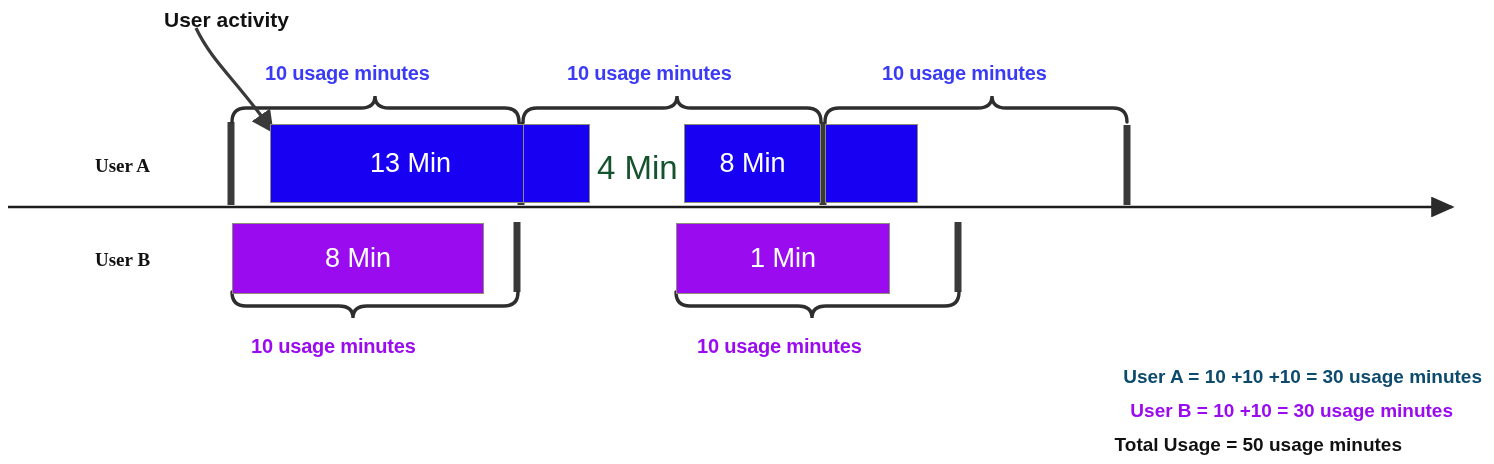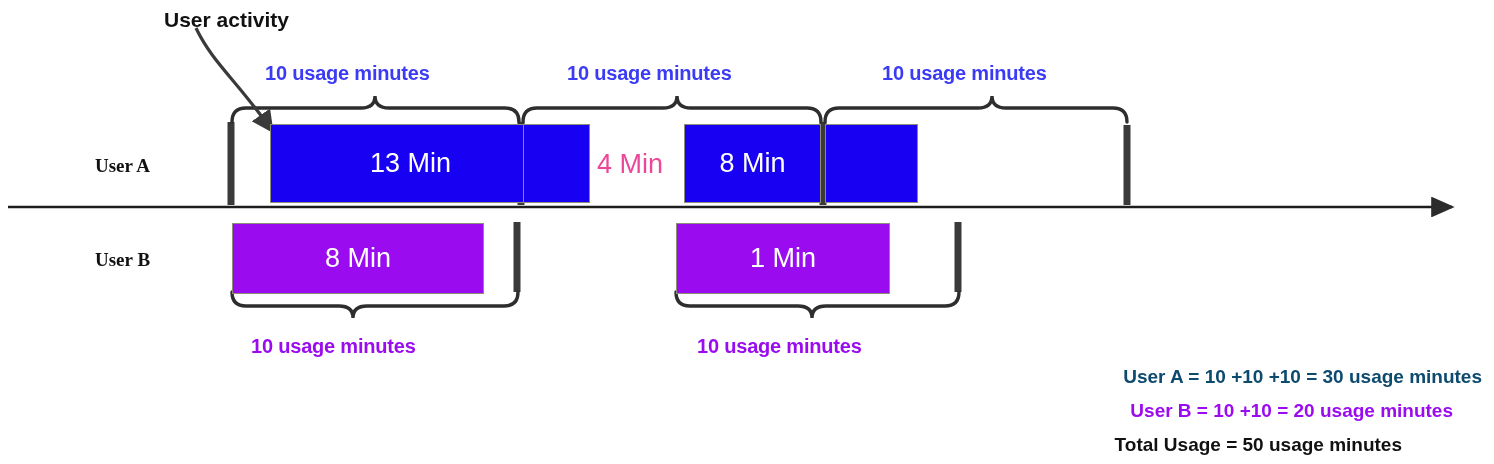--- a/index.html
+++ b/index.html
@@ -50,22 +50,22 @@
     justify-content: center;
     color: #ffffff;
     font-size: 27px;
     font-family: "Liberation Sans", sans-serif;
     border: 1px solid #8d8d78;
   }
   .bar-a { background: #1800F2; }
   .bar-b { background: #9A0BEF; }
   .gap-label {
     position: absolute;
-    font-size: 27px;
-    color: #ec4899;
+    font-size: 33px;
+    color: #14532d;
     white-space: nowrap;
   }
   .summary {
     position: absolute;
     font-size: 19px;
     font-weight: bold;
     white-space: nowrap;
     text-align: right;
   }
   .sum-a { color: #0c4a6e; }
@@ -154,16 +154,16 @@
     <span>8 Min</span>
   </div>
   <div class="bar bar-b" style="left:676px; top:223px; width:214px; height:71px;">
     <span>1 Min</span>
   </div>
 
   <div class="lbl brace-label brace-b" style="left:251px; top:335px;">10 usage minutes</div>
   <div class="lbl brace-label brace-b" style="left:697px; top:335px;">10 usage minutes</div>
 
   <div class="summary sum-a" style="right:12px; top:366px;">User A = 10 +10 +10 = 30 usage minutes</div>
-  <div class="summary sum-b" style="right:41px; top:400px;">User B = 10 +10 = 20 usage minutes</div>
+  <div class="summary sum-b" style="right:41px; top:400px;">User B = 10 +10 = 30 usage minutes</div>
   <div class="summary sum-t" style="right:92px; top:434px;">Total Usage = 50 usage minutes</div>
 
 </div>
 
 </body></html>

